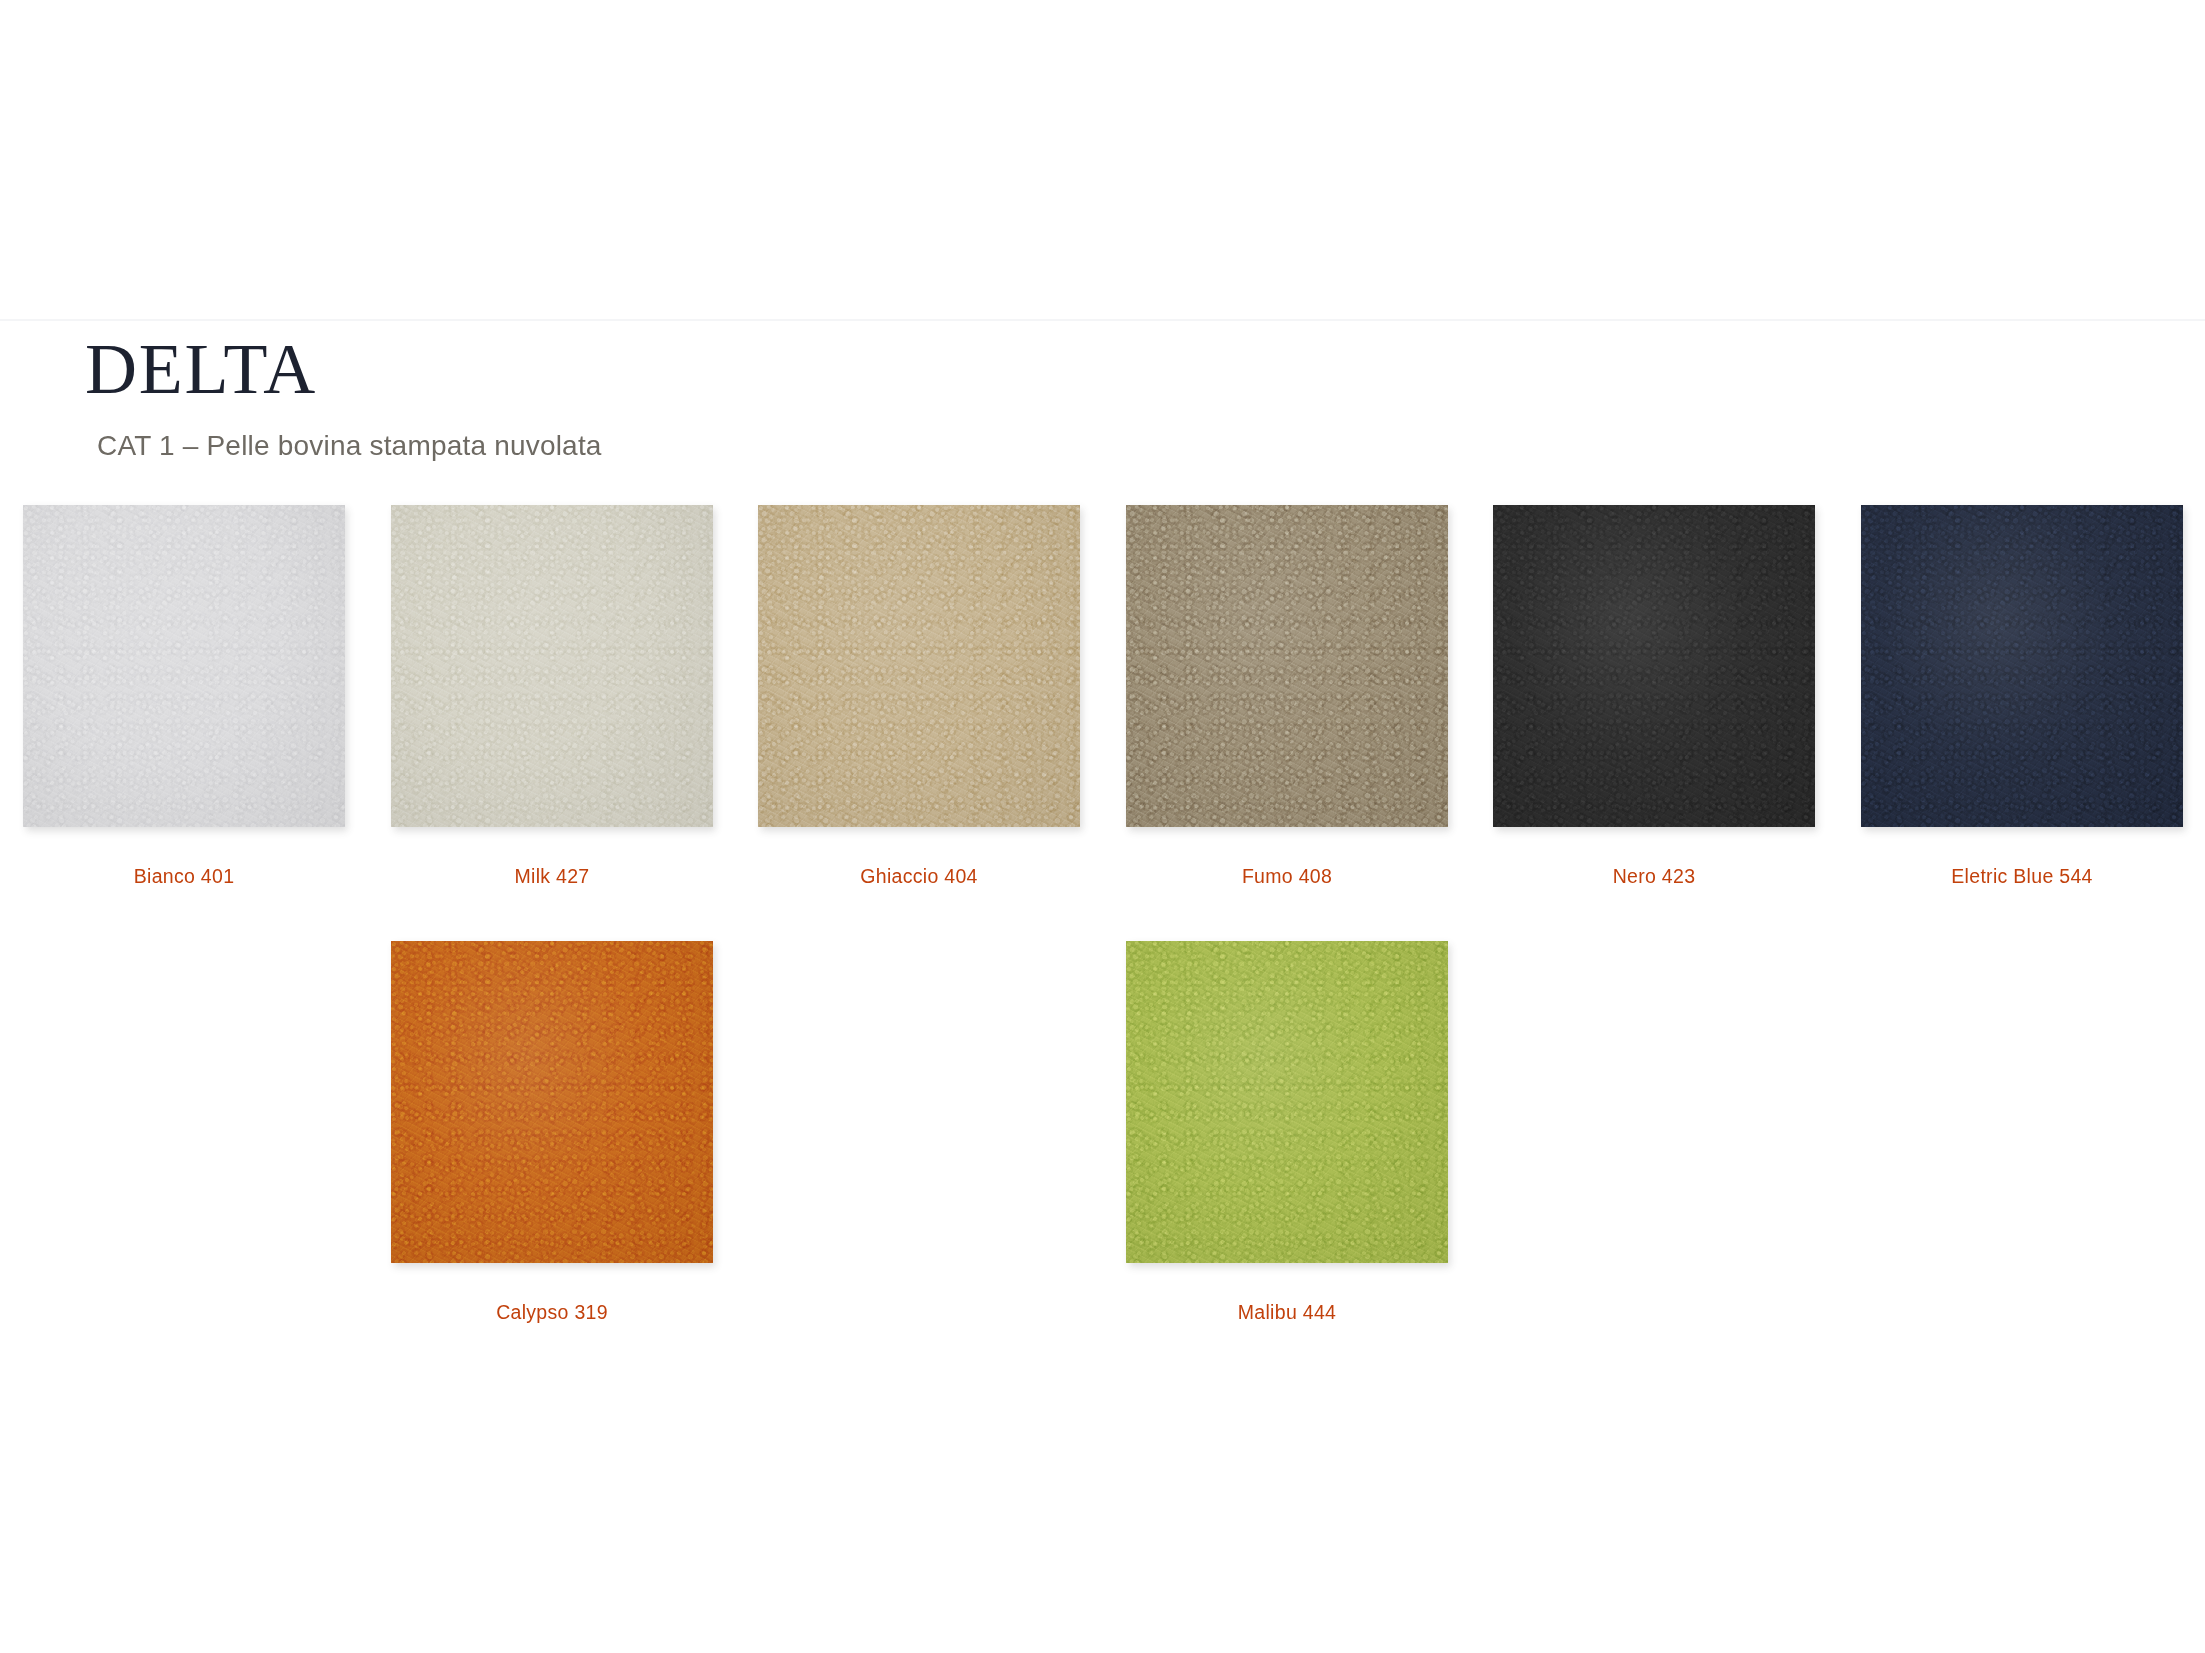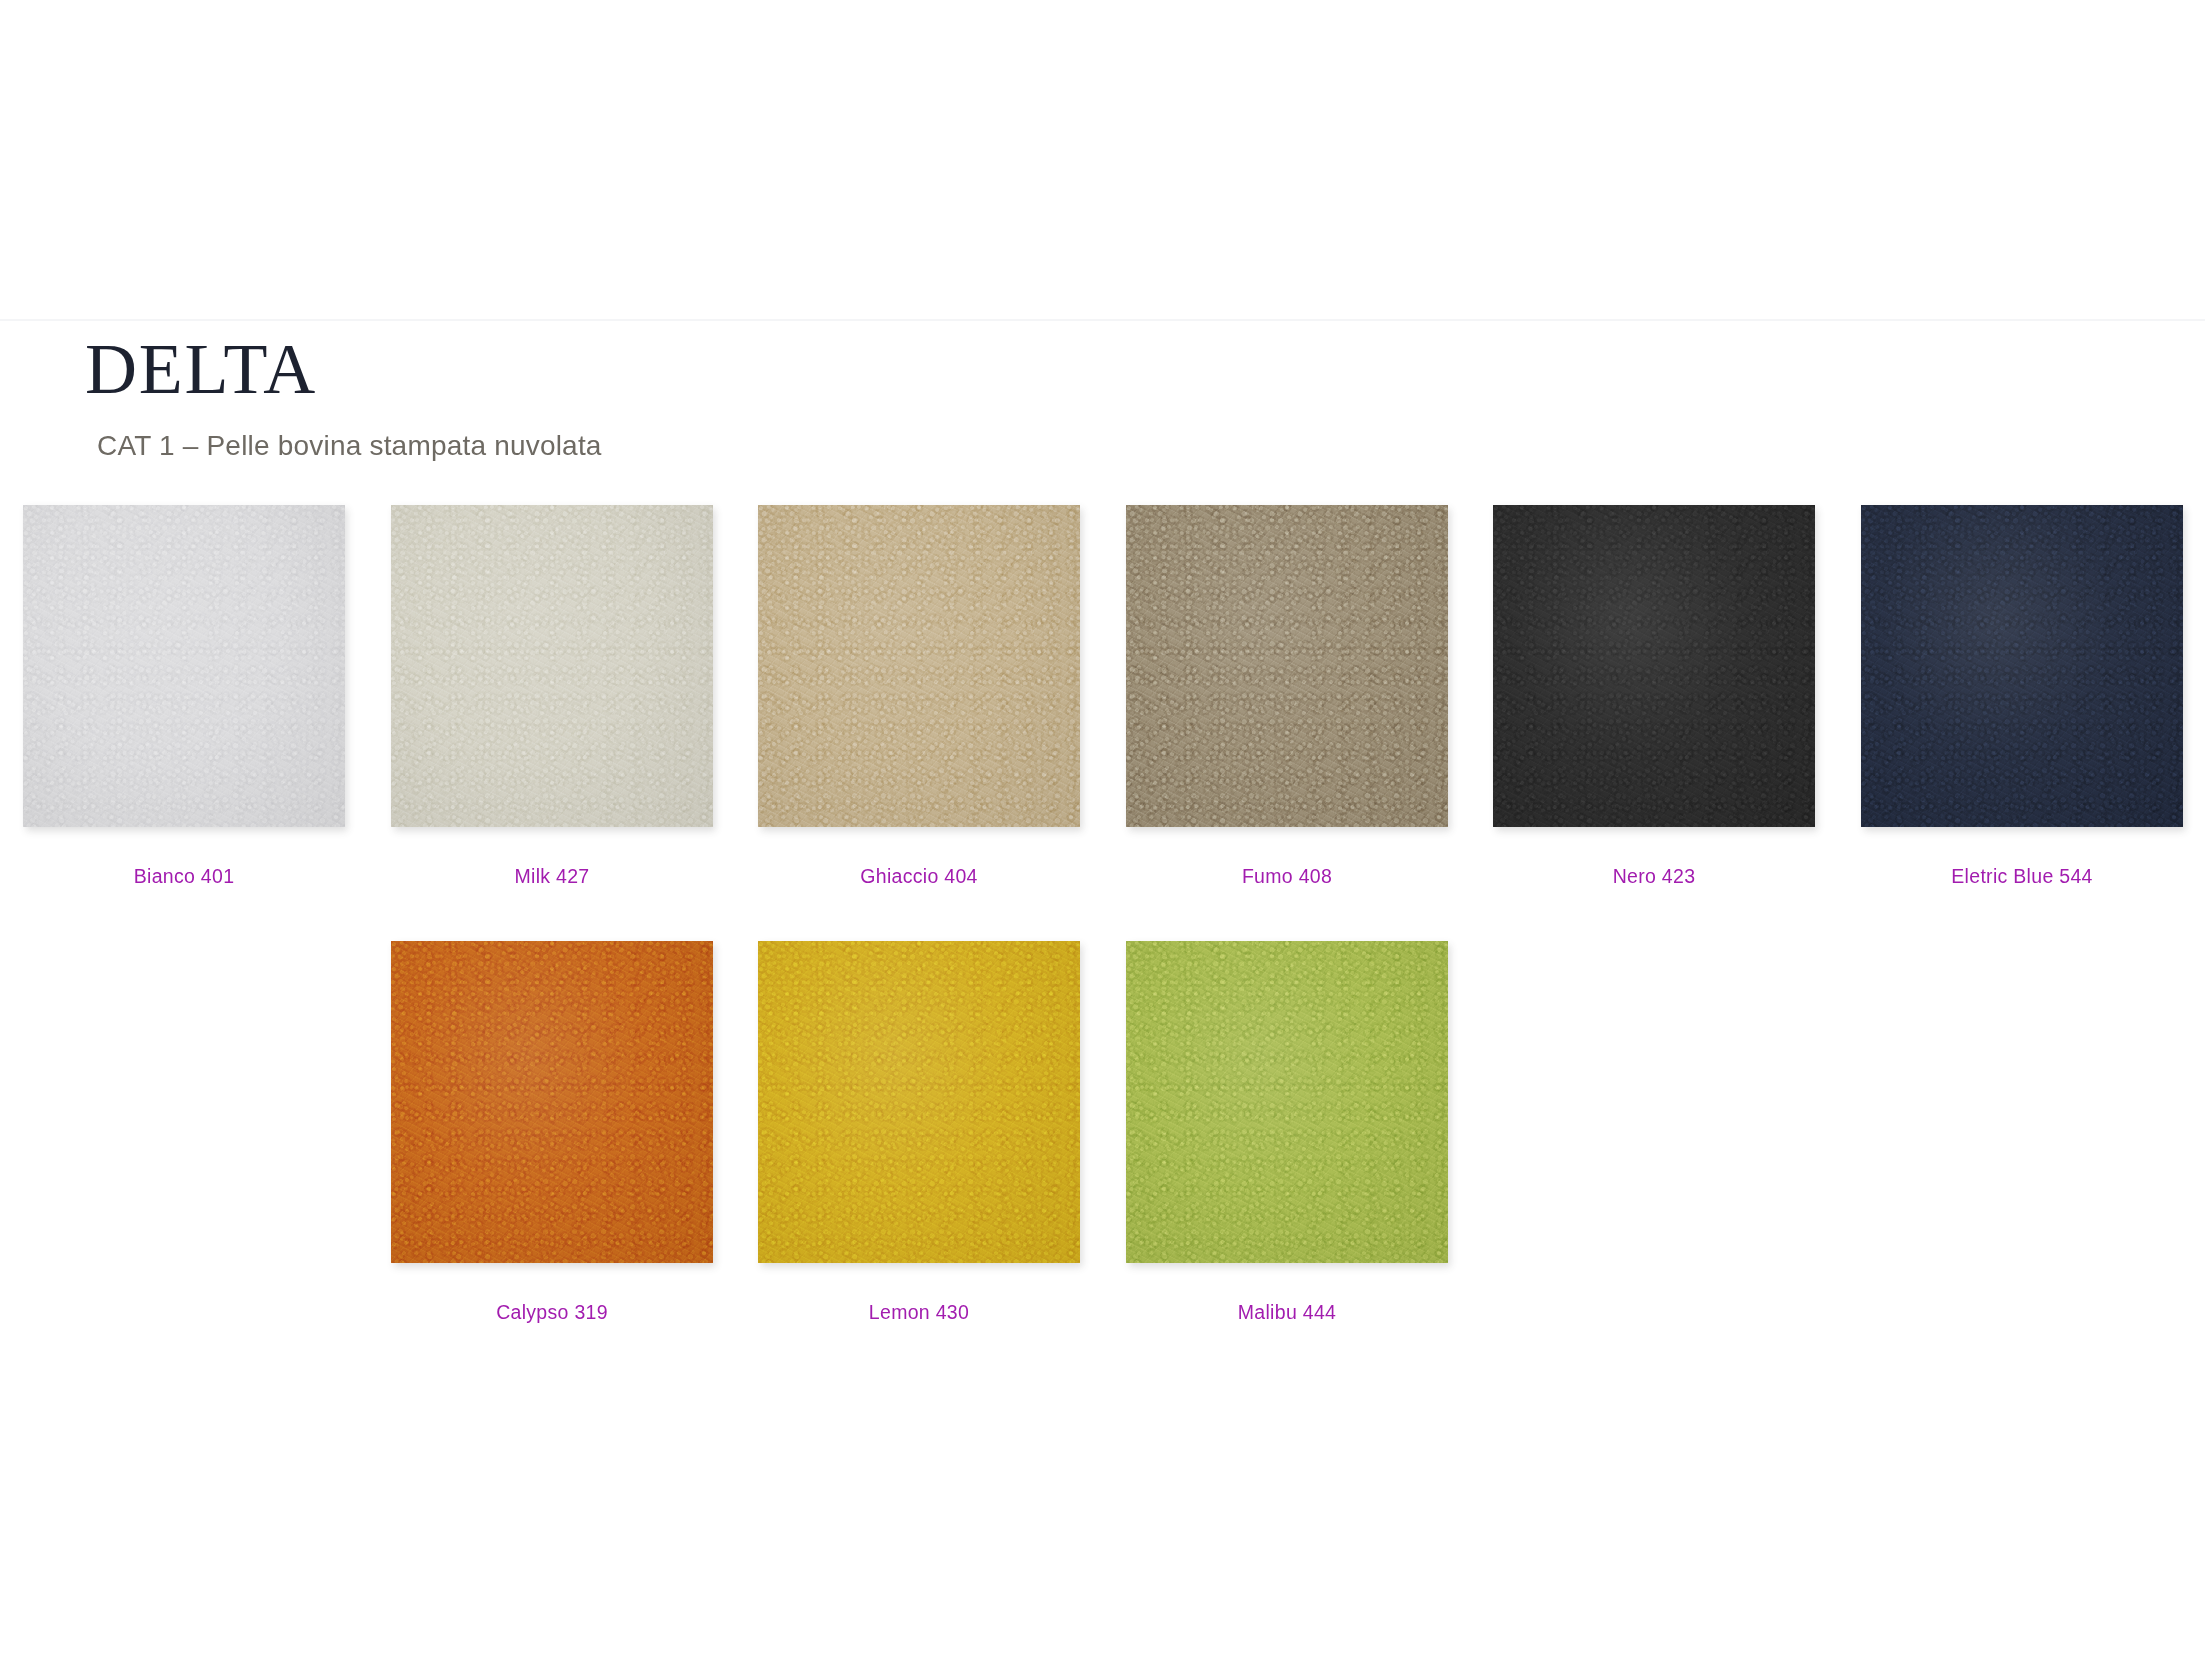--- a/index.html
+++ b/index.html
@@ -127,21 +127,21 @@
     inset: 0;
     background: radial-gradient(ellipse at 42% 36%, rgba(255,255,255,0.10) 0%, rgba(255,255,255,0.03) 45%, rgba(0,0,0,0.05) 100%);
   }
 
   .swatch-label {
     margin-top: 38px;
     text-align: center;
     font-family: "Liberation Sans", sans-serif;
     font-size: 19.5px;
     letter-spacing: 0.3px;
-    color: #a21caf;
+    color: #c2410c;
     font-weight: 400;
     width: 322px;
   }
 </style>
 </head>
 <body>
 
 <div class="top-divider"></div>
 
 <div class="header">
@@ -202,28 +202,20 @@
     </div>
     <div class="row">
       <div class="swatch-cell c1">
         <div class="swatch-chip" title="Calypso 442" style="background: rgb(200, 104, 24);">
           <div class="grain"></div>
           <div class="grain2"></div>
           <div class="sheen"></div>
         </div>
         <div class="swatch-label">Calypso 319</div>
       </div>
-      <div class="swatch-cell c2">
-        <div class="swatch-chip" title="Lemon 430" style="background: rgb(211, 175, 29);">
-          <div class="grain"></div>
-          <div class="grain2"></div>
-          <div class="sheen"></div>
-        </div>
-        <div class="swatch-label">Lemon 430</div>
-      </div>
       <div class="swatch-cell c3">
         <div class="swatch-chip" title="Malibu 444" style="background: rgb(168, 187, 78);">
           <div class="grain"></div>
           <div class="grain2"></div>
           <div class="sheen"></div>
         </div>
         <div class="swatch-label">Malibu 444</div>
       </div>
     </div>
   </div>

